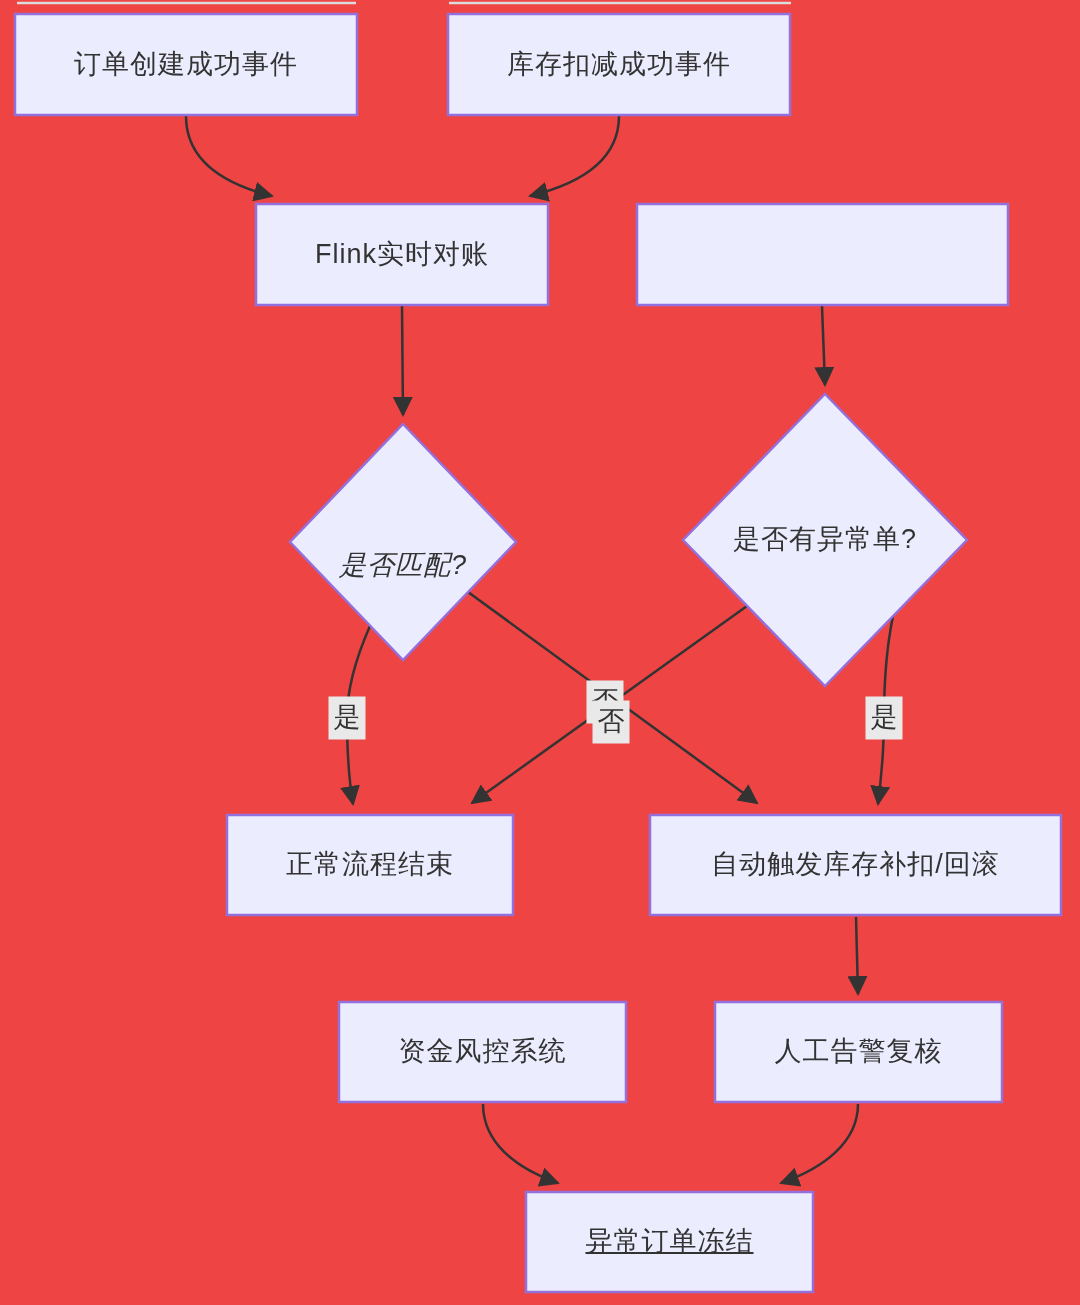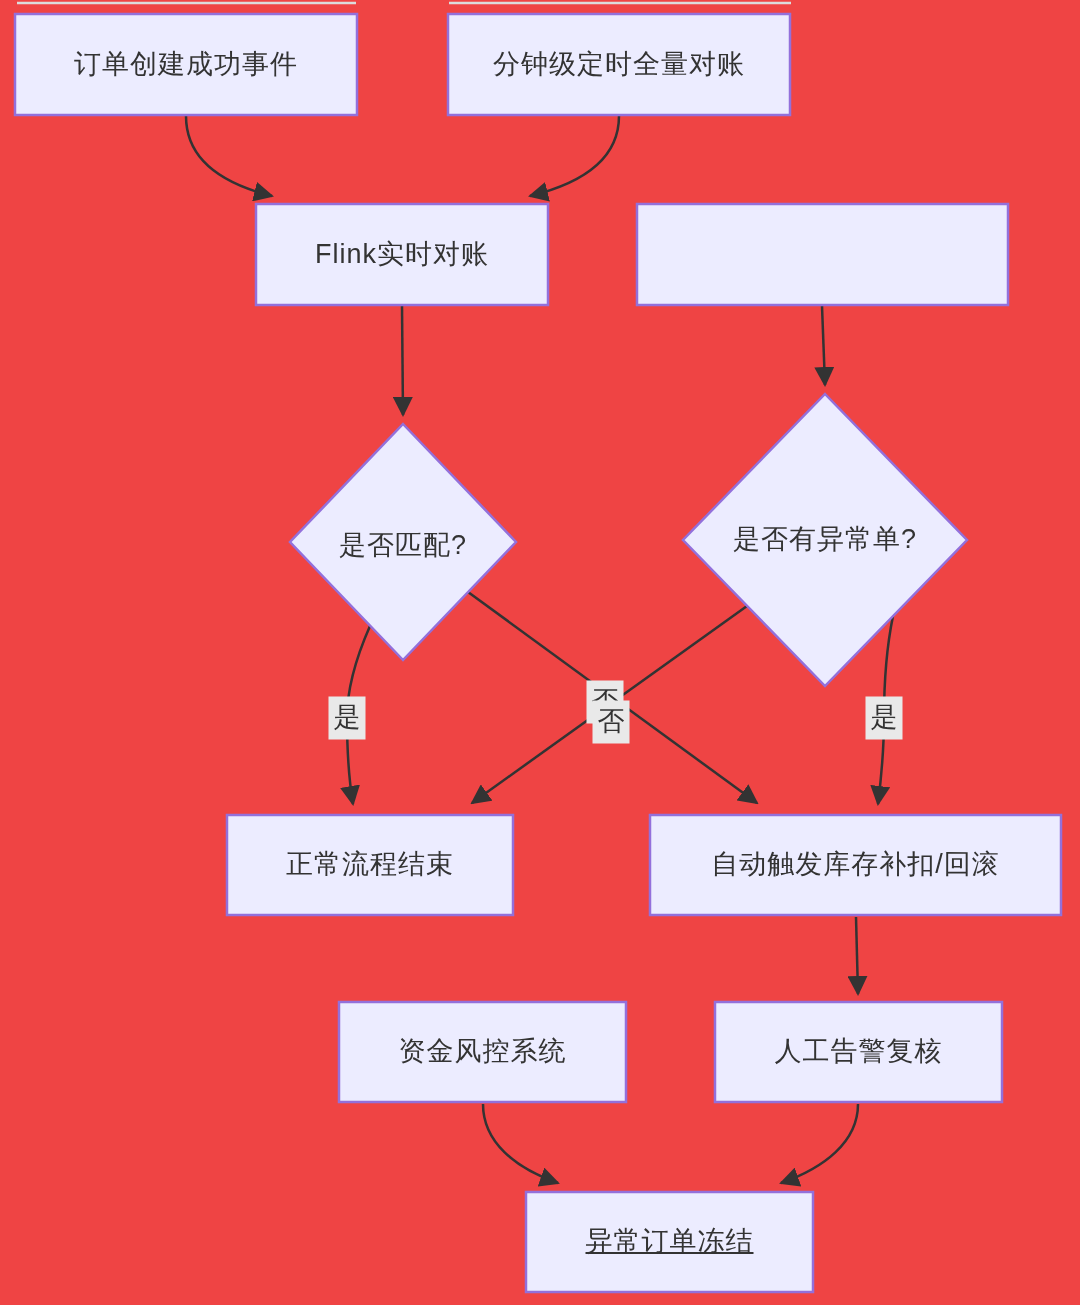--- a/index.html
+++ b/index.html
@@ -70,23 +70,23 @@
       <polygon points="825,394 967,540 825,686 683,540"></polygon>
       <rect x="227" y="815" width="286" height="100"></rect>
       <rect x="650" y="815" width="411" height="100"></rect>
       <rect x="715" y="1002" width="287" height="100"></rect>
       <rect x="339" y="1002" width="287" height="100"></rect>
       <rect x="526" y="1192" width="287" height="100"></rect>
     </g>
   </svg>
 
   <div class="node-label" style="left:15px;top:14px;width:342px;height:101px;">订单创建成功事件</div>
-  <div class="node-label" style="left:448px;top:14px;width:342px;height:101px;">分钟级定时全量对账</div>
+  <div class="node-label" style="left:448px;top:14px;width:342px;height:101px;">库存扣减成功事件</div>
   <div class="node-label" style="left:256px;top:204px;width:292px;height:101px;">Flink实时对账</div>
-  <div class="node-label" style="left:290px;top:428px;width:226px;height:236px;">是否匹配?</div>
+  <div class="node-label" style="left:290px;top:448px;width:226px;height:236px;font-style:italic;">是否匹配?</div>
   <div class="node-label" style="left:683px;top:394px;width:284px;height:292px;text-align:right;">是否有异常单?</div>
   <div class="node-label" style="left:227px;top:815px;width:286px;height:100px;">正常流程结束</div>
   <div class="node-label" style="left:650px;top:815px;width:411px;height:100px;">自动触发库存补扣/回滚</div>
   <div class="node-label" style="left:715px;top:1002px;width:287px;height:100px;">人工告警复核</div>
   <div class="node-label" style="left:339px;top:1002px;width:287px;height:100px;">资金风控系统</div>
   <div class="node-label" style="left:526px;top:1192px;width:287px;height:100px;text-decoration:underline;">异常订单冻结</div>
 
   <div class="edge-label" style="left:347px;top:718px;">是</div>
   <div class="edge-label behind" style="left:605px;top:702px;">否</div>
   <div class="edge-label front" style="left:611px;top:722px;">否</div>

